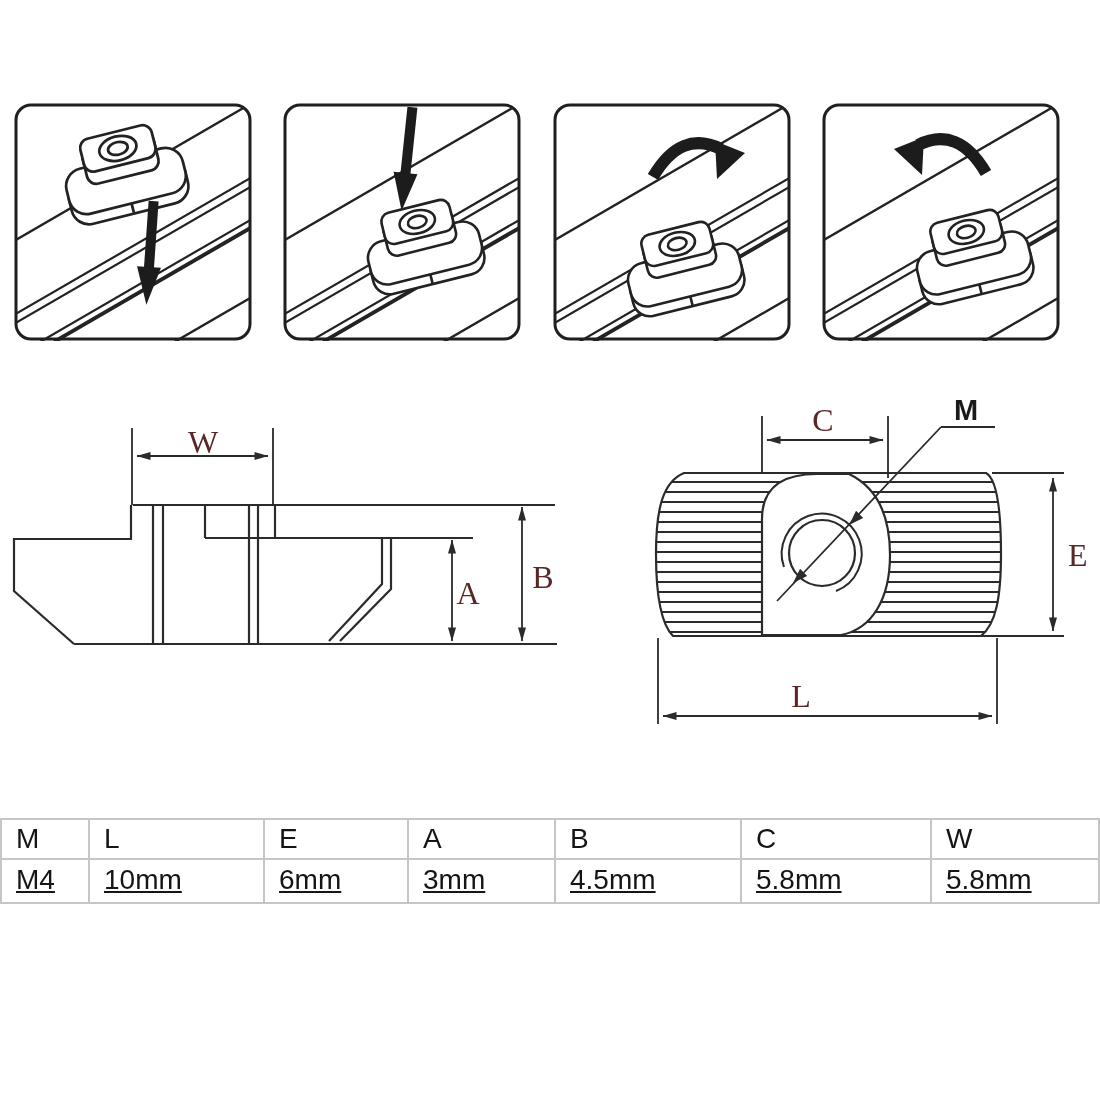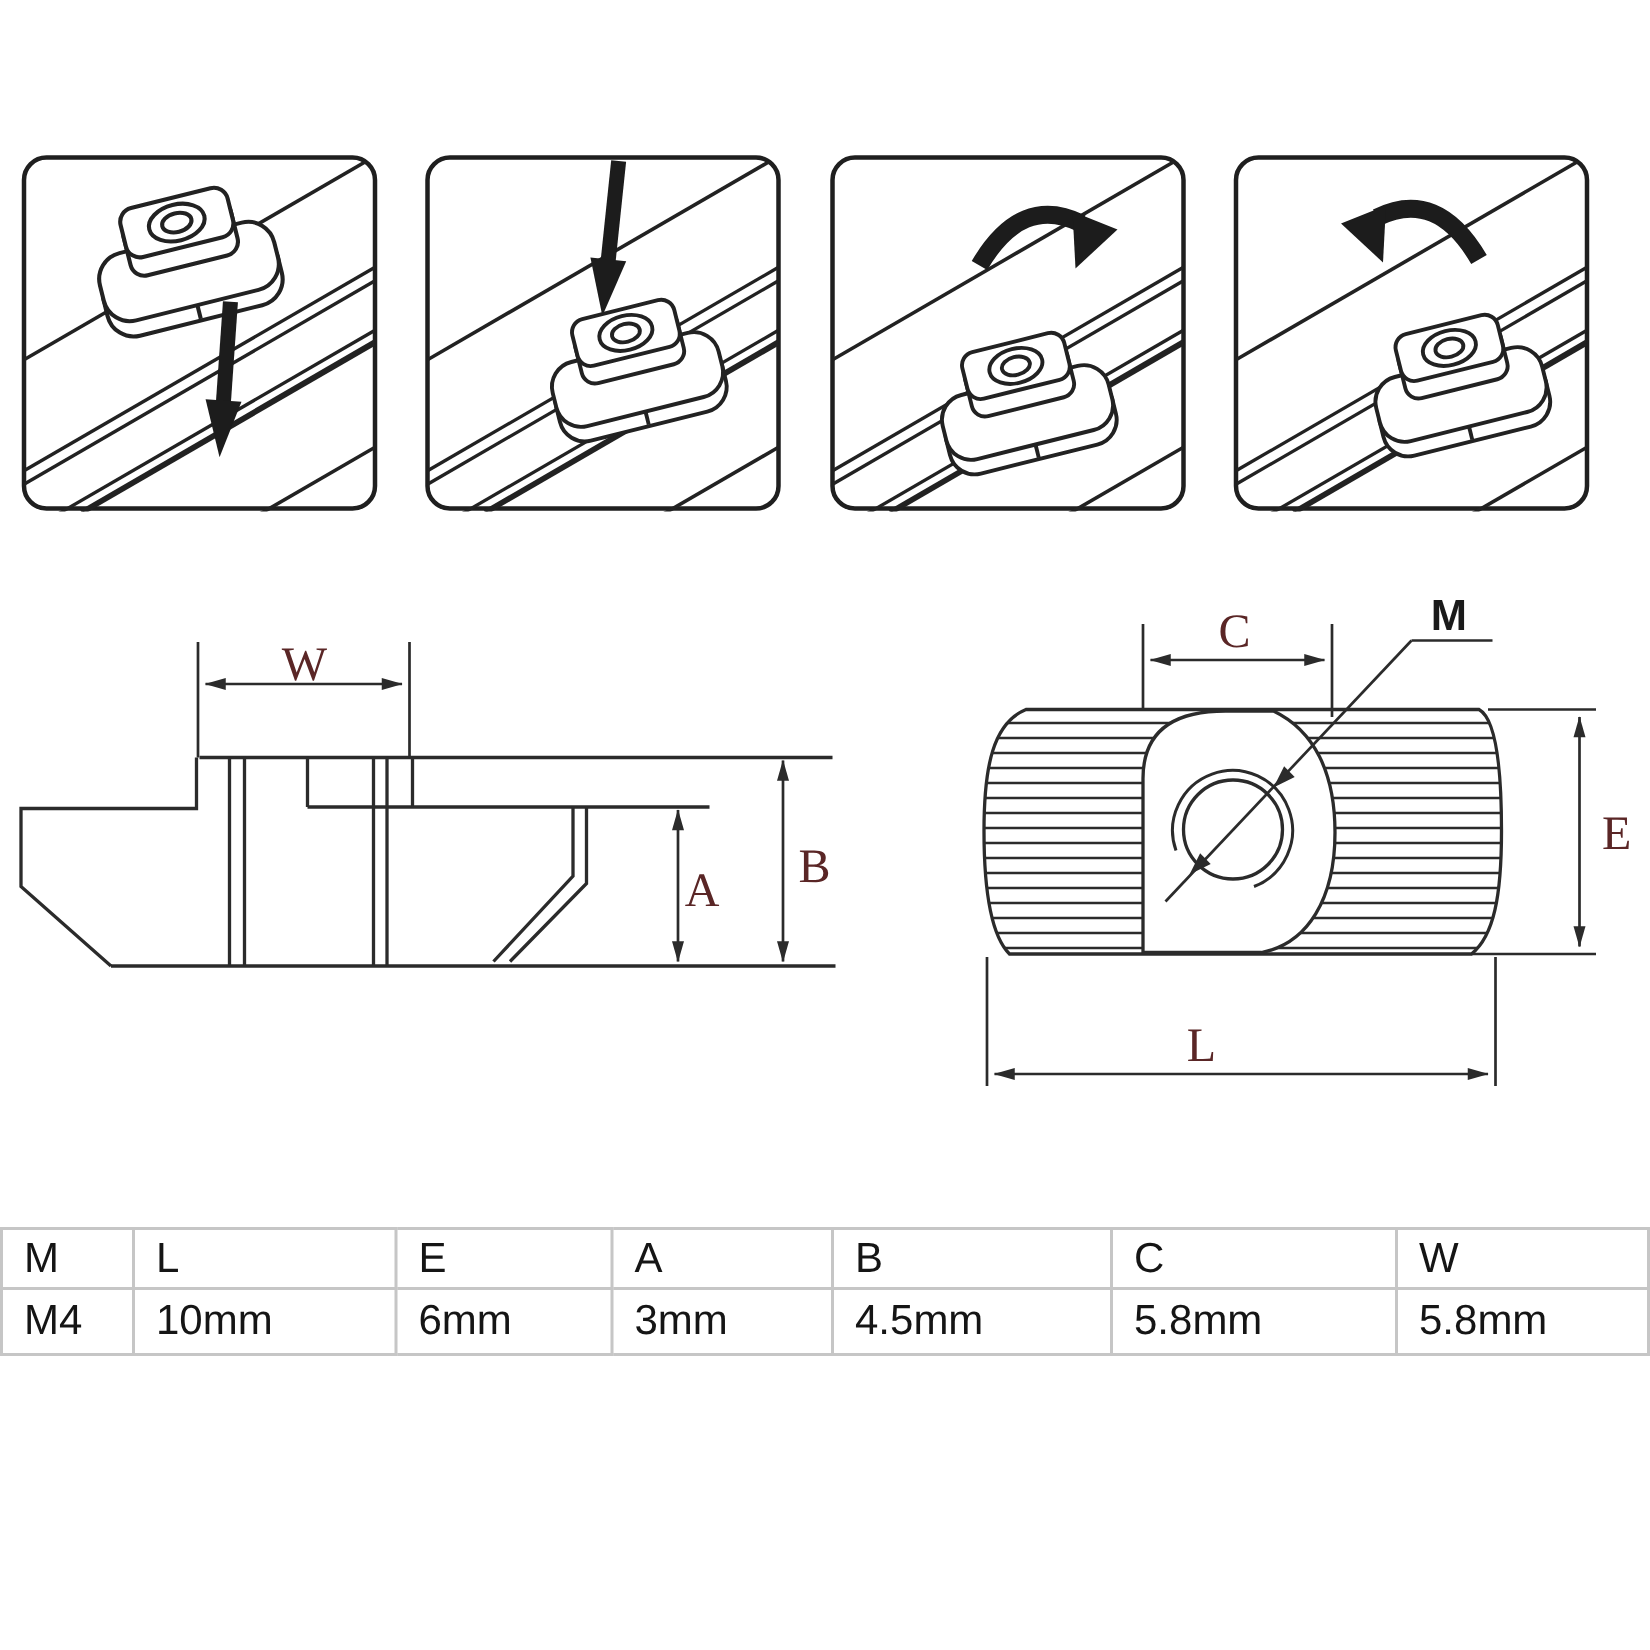--- a/index.html
+++ b/index.html
@@ -10,21 +10,21 @@
   .panel{width:238px;height:238px;}
   .drawing{position:absolute;}
   #sideview{left:0;top:405px;}
   #topview{left:600px;top:378px;}
   .dimlabel{font-family:"Liberation Serif",serif;font-size:32px;}
   .mlabel{font-family:"Liberation Sans",sans-serif;font-size:29px;font-weight:bold;}
   table.spec{position:absolute;left:0;top:818px;width:1100px;border-collapse:collapse;
              table-layout:fixed;font-size:28px;color:#151515;}
   table.spec th,table.spec td{border:2px solid #c6c6c6;font-weight:400;text-align:left;
              padding:0 0 0 14px;height:38px;white-space:nowrap;overflow:hidden;}
-  table.spec td{height:40px;}
+  table.spec td{height:40px;text-decoration:underline;}
   table.spec tr.vals td{padding-bottom:2px;}
 </style>
 </head>
 <body>
 
 <div class="stage">
 
   <svg width="0" height="0" style="position:absolute" aria-hidden="true">
     <defs>
       <marker id="arw" orient="auto-start-reverse" markerUnits="userSpaceOnUse" markerWidth="15" markerHeight="10" refX="14" refY="5" viewBox="0 0 15 10">

